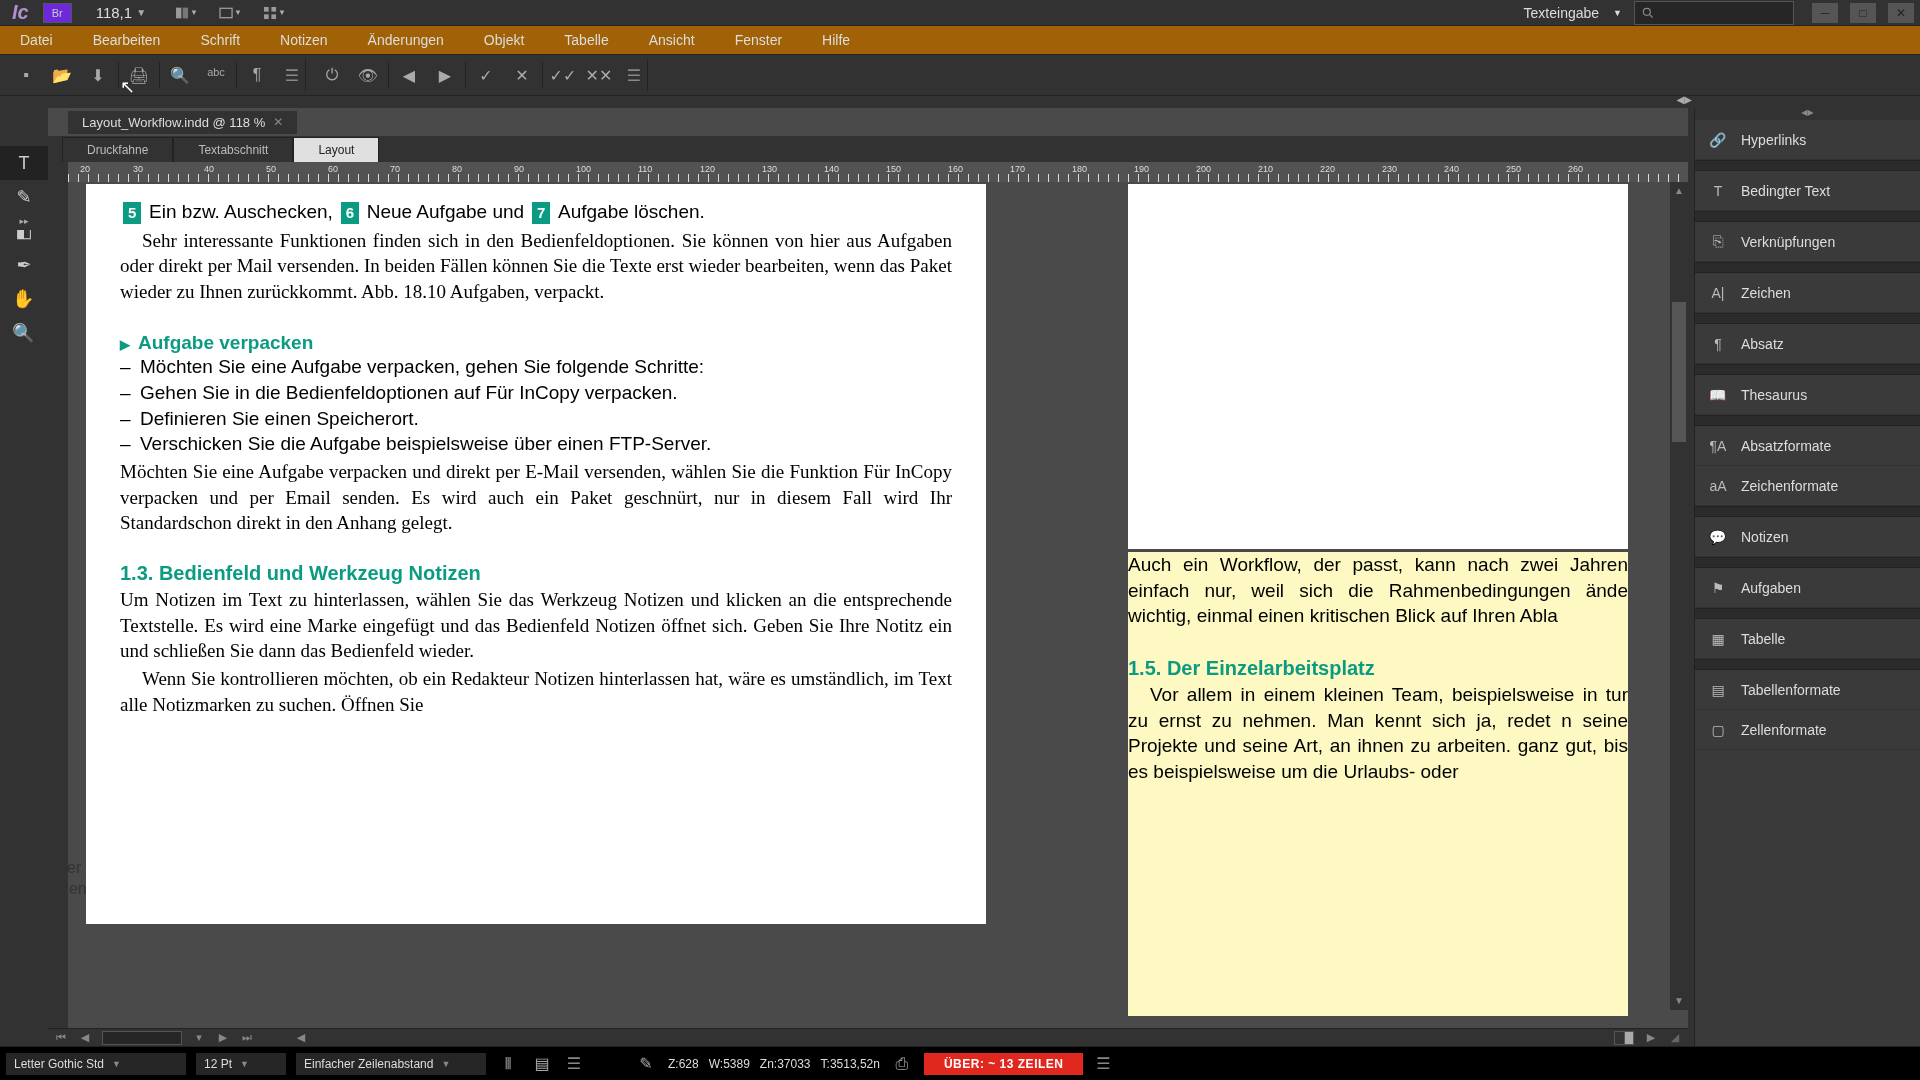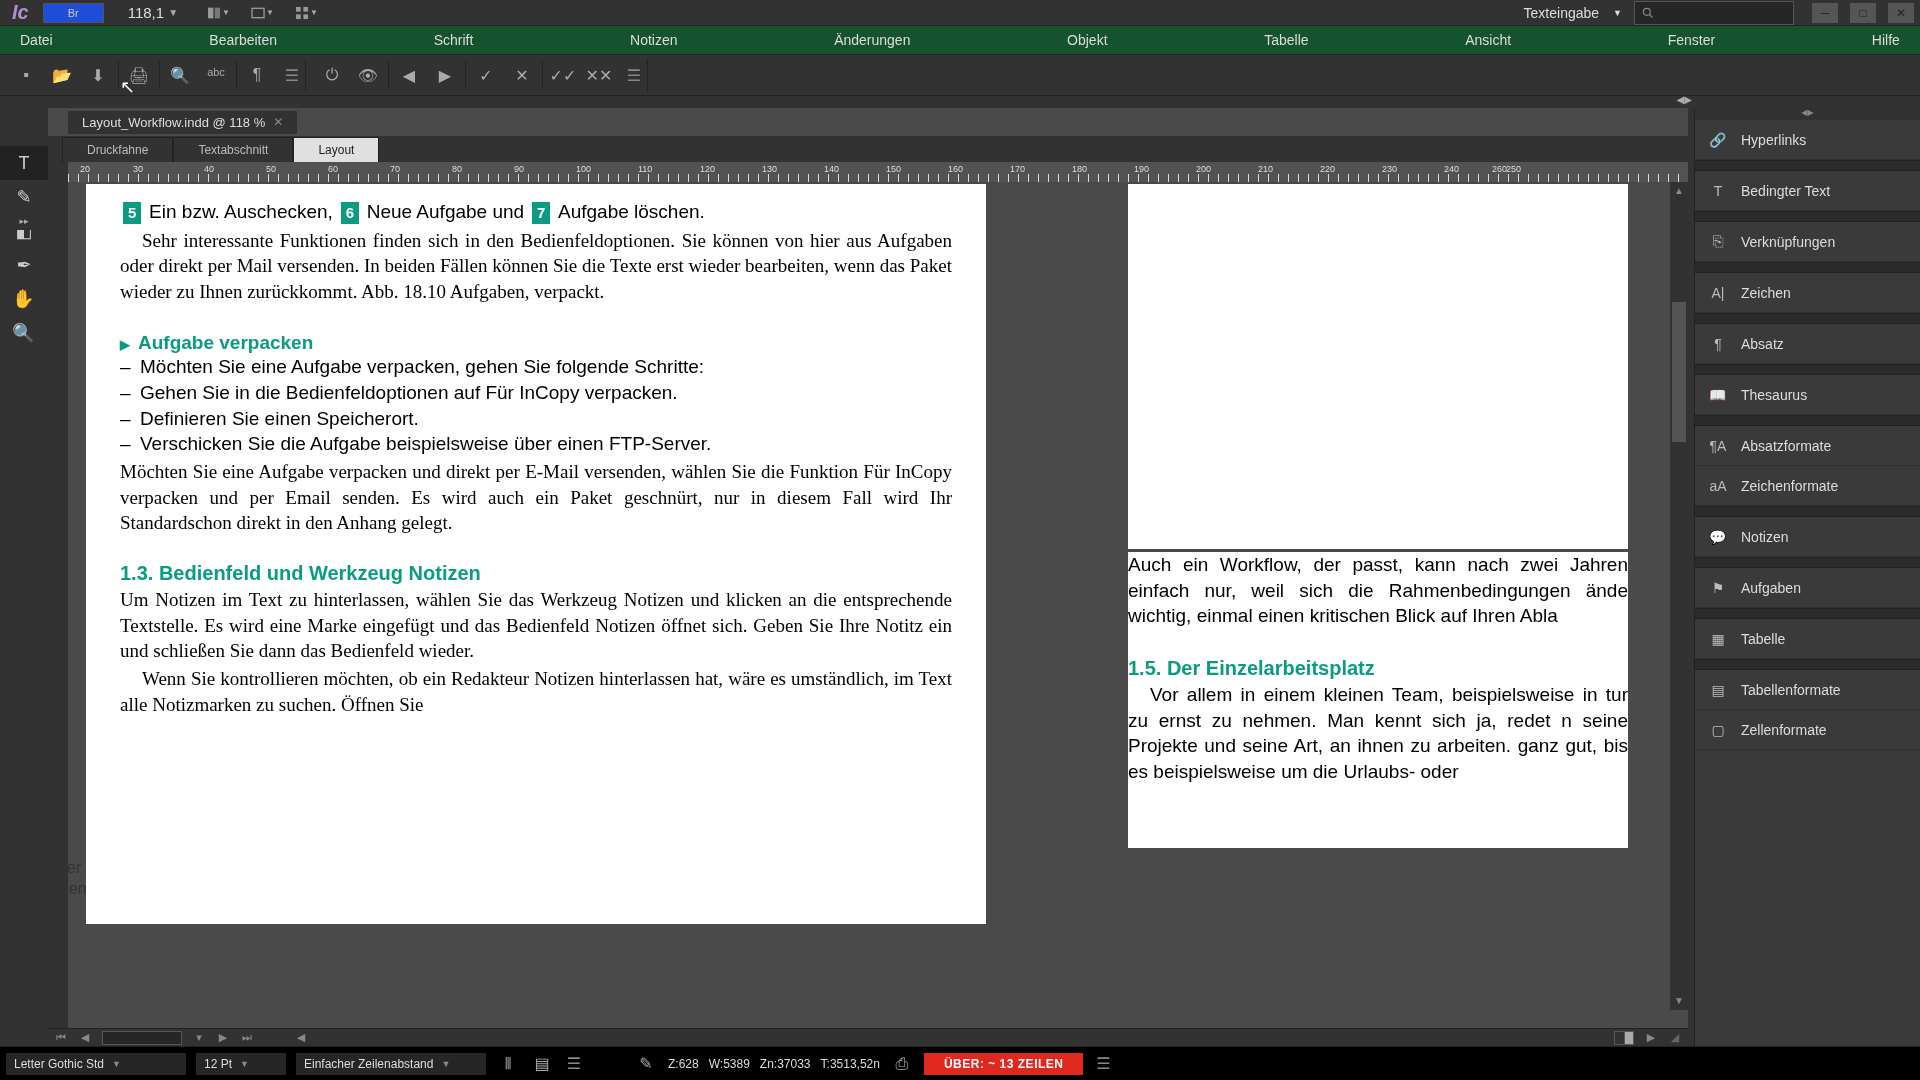--- a/index.html
+++ b/index.html
@@ -1,33 +1,33 @@
 <!DOCTYPE html>
 <html><head>
 <meta charset="utf-8">
 <style>
 * { margin: 0; padding: 0; box-sizing: border-box; font-family: 'Segoe UI', Tahoma, sans-serif; user-select: none; }
 body { background: #323232; width: 1920px; height: 1080px; overflow: hidden; position: relative; }
 
 
 .titlebar { height: 26px; background: #323232; display: flex; align-items: center; padding: 0 6px; border-bottom: 1px solid #222; }
 .app-logo { color: #b090d0; font-weight: bold; font-size: 20px; font-style: italic; margin-right: 14px; margin-left: 6px; }
-.br-box { background: #1d4ed8; color: #ccc; padding: 3px 24px; font-size: 11px; border: 1px solid #555; margin-right: 18px; }
+.br-box { background: #6d28d9; color: #ccc; padding: 3px 8px; font-size: 11px; border: 1px solid #555; margin-right: 18px; }
 .zoom-dd { background: #323232; color: #ddd; display: flex; align-items: center; gap: 4px; font-size: 15px; padding: 0 6px; }
 .zoom-dd .chev { font-size: 10px; color: #aaa; }
 .top-icons { display: flex; gap: 20px; margin-left: 22px; }
 .top-icon { width: 24px; height: 24px; display: flex; align-items: center; justify-content: center; }
 .spacer { flex: 1; }
 .workspace-dd { color: #ddd; font-size: 14px; margin-right: 12px; display:flex; align-items:center; gap:14px;}
 .search-box { background: #262626; border: 1px solid #555; width: 160px; height: 24px; display: flex; align-items: center; padding: 0 6px; margin-right: 18px; }
 .win-controls { display: flex; gap: 12px; }
 .win-btn { width: 26px; height: 20px; background: #555; display: flex; align-items: center; justify-content: center; color: #222; font-size: 12px; }
 
 
-.menubar { height: 28px; background: #14532d; display: flex; align-items: center; padding: 0 6px; gap: 12px; justify-content: space-between; }
+.menubar { height: 28px; background: #a16207; display: flex; align-items: center; padding: 0 6px; gap: 12px; }
 .menu-item { color: #ddd; font-size: 14px; padding: 4px 14px; cursor: pointer; }
 
 
 .toolbar { height: 42px; background: #323232; display: flex; align-items: center; padding: 0 8px; gap: 2px; border-top: 1px solid #262626; border-bottom: 1px solid #222; }
 .tool-btn { width: 36px; height: 32px; display: flex; align-items: center; justify-content: center; color: #aaa; }
 .tool-sep { width: 1px; height: 26px; background: #222; margin: 0 2px; }
 .tool-menu-icon { width: 24px; text-align: right; color: #888; }
 .toolbar-block { display:flex; align-items:center; border-right: 1px solid #222; padding-right:6px; margin-right:6px;}
 
 
@@ -45,21 +45,21 @@
 .doc-tab .close-x { color: #888; font-size: 12px; }
 .doc-panel-expand{position:absolute; top:-14px; right:-4px; font-size:10px; color:#aaa;}
 .subtabs { height: 26px; background: #323232; display: flex; align-items: flex-end; padding-left: 14px; }
 .subtab { background: #323232; color: #bbb; font-size: 12px; padding: 5px 24px; border: 1px solid #222; border-bottom: none; }
 .subtab.active { background: #e0e0e0; color: #222; }
 .ruler-h { height: 20px; background: #525252; position: relative; margin-left: 20px; font-size: 9px; color: #ddd; overflow:hidden;}
 .ruler-h::before { content: ""; position: absolute; inset: 0; background: repeating-linear-gradient(90deg, #ddd 0 1px, transparent 1px 10px); top: 12px; }
 .ruler-mark { position:absolute; top:2px; font-size:9px;}
 .doc-scroll { flex: 1; overflow: hidden; background: #4a4a4a; position: relative; margin-left:20px;}
 .page { position: absolute; left: 18px; top: 2px; width: 900px; height: 740px; background: #fff; color: #000; font-family: Georgia, 'Times New Roman', serif; padding: 14px 34px; }
-.page2-fragment { position:absolute; left: 1060px; top: 370px; width: 500px; height: 296px; background:#ffffff; color:#000; font-family: Georgia,serif; font-size:19px; line-height:1.35; padding: 0 0;}
+.page2-fragment { position:absolute; left: 1060px; top: 370px; width: 500px; height: 464px; background:#fef9c3; color:#000; font-family: Georgia,serif; font-size:19px; line-height:1.35; padding: 0 0;}
 .page2-blank { position:absolute; left:1060px; top:2px; width:500px; height:365px; background:#fff;}
 .p-line1 { font-size: 19px; line-height: 1.45; }
 .badge { display: inline-block; background: #0b9b82; color: #fff; font-weight: bold; padding: 0 5px; margin: 0 3px; font-size:15px;}
 .serif { font-family: Georgia, serif; }
 .para { font-size: 19px; line-height: 1.35; text-align: justify; margin-top: 2px; }
 .para.indent { text-indent: 22px; }
 .heading-green { color: #0b9b82; font-weight: bold; font-size: 19px; margin-top: 28px; font-family: Arial, sans-serif;}
 .heading-green .tri { font-size: 13px; margin-right: 8px; }
 .bullet-line { font-size: 19px; line-height: 1.35; display:flex; }
 .bullet-line .dash { width: 20px; flex-shrink:0;}
@@ -234,21 +234,21 @@
         <span class="ruler-mark" style="left: 880px;">160</span>
         <span class="ruler-mark" style="left: 942px;">170</span>
         <span class="ruler-mark" style="left: 1004px;">180</span>
         <span class="ruler-mark" style="left: 1066px;">190</span>
         <span class="ruler-mark" style="left: 1128px;">200</span>
         <span class="ruler-mark" style="left: 1190px;">210</span>
         <span class="ruler-mark" style="left: 1252px;">220</span>
         <span class="ruler-mark" style="left: 1314px;">230</span>
         <span class="ruler-mark" style="left: 1376px;">240</span>
         <span class="ruler-mark" style="left: 1438px;">250</span>
-        <span class="ruler-mark" style="left: 1424px;">260</span>
+        <span class="ruler-mark" style="left: 1500px;">260</span>
       </div>
 
     <div class="doc-scroll">
 
       <div class="page">
         <div class="p-line1 serif">
           <span class="badge">5</span>
           <span>Ein bzw. Auschecken,</span>
           <span class="badge">6</span>
           <span>Neue Aufgabe und</span>

